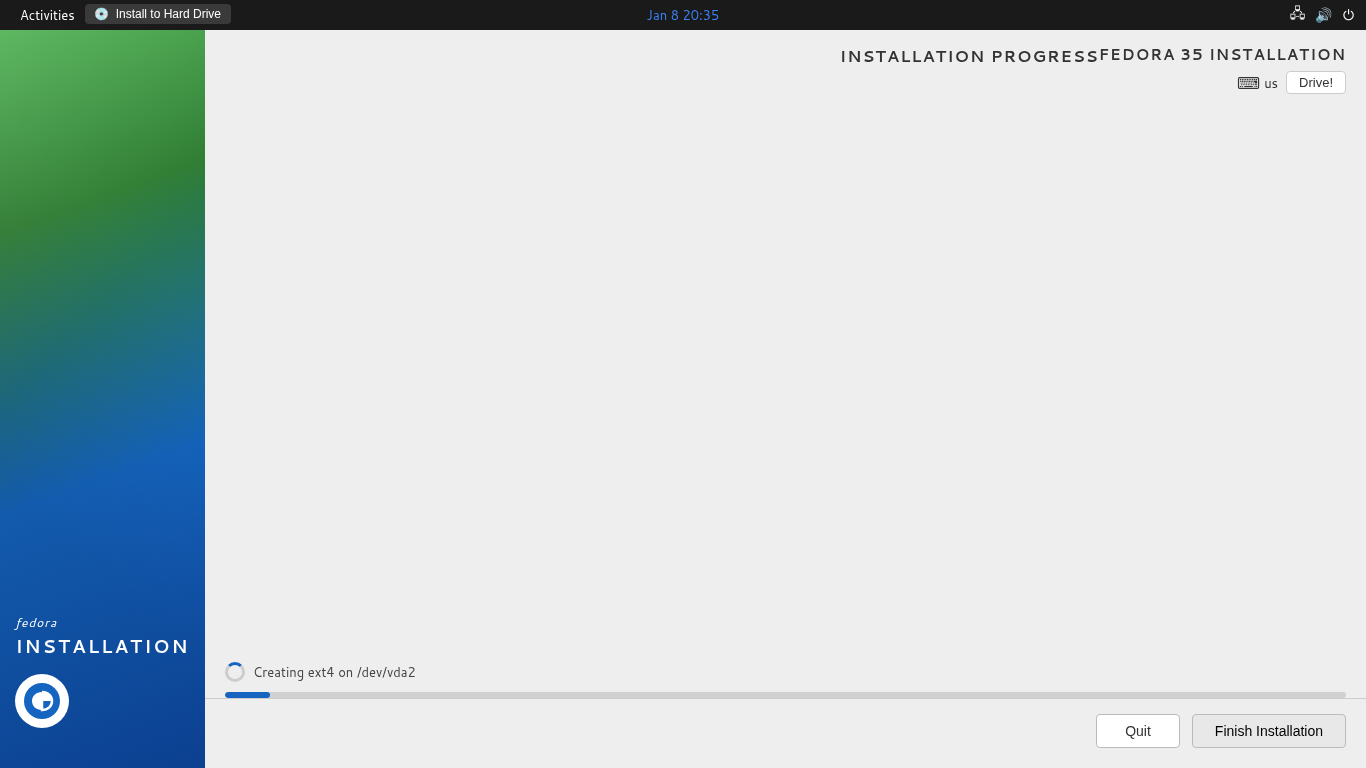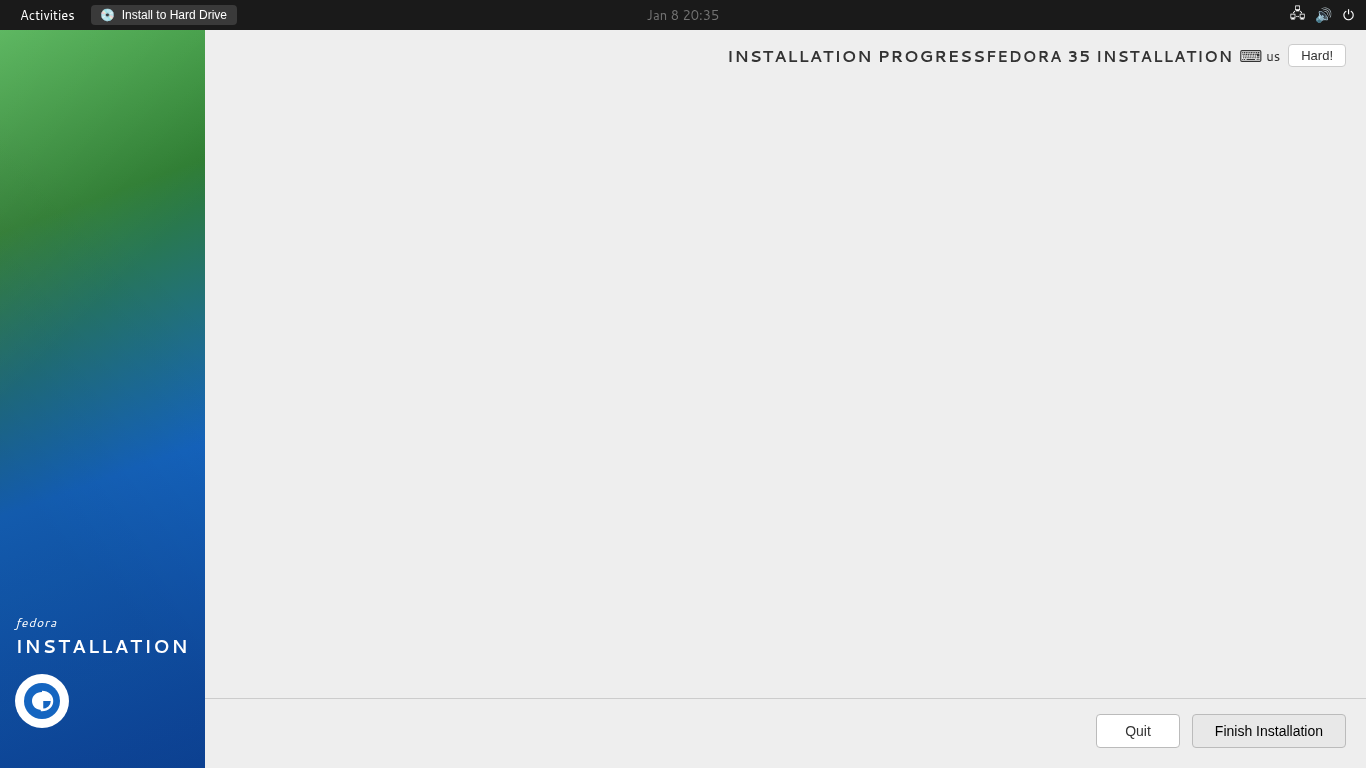--- a/index.html
+++ b/index.html
@@ -20,22 +20,22 @@
       align-items: center;
       justify-content: space-between;
       padding: 0 12px;
       color: white;
       font-size: 13px;
       position: relative;
       z-index: 100;
     }
     #topbar-left {
       display: flex;
-      align-items: center;
-      gap: 8px;
+      align-items: flex-start;
+      gap: 2px;
     }
     #activities-btn {
       color: white;
       font-size: 13px;
       cursor: pointer;
       padding: 2px 8px;
       border-radius: 4px;
     }
     #installer-btn {
       background: #3a3a3a;
@@ -47,21 +47,21 @@
       cursor: pointer;
       display: flex;
       align-items: center;
       gap: 6px;
     }
     #topbar-center {
       position: absolute;
       left: 50%;
       transform: translateX(-50%);
       font-size: 13px;
-      color: #737373;
+      color: #3b82f6;
     }
     #topbar-right {
       display: flex;
       align-items: center;
       gap: 10px;
       color: white;
     }
     .topbar-icon {
       font-size: 14px;
       cursor: pointer;
@@ -147,20 +147,21 @@
       background: #eeeeee;
     }
     #page-title {
       font-size: 16px;
       font-weight: bold;
       color: #333;
       letter-spacing: 1px;
     }
     #header-right {
       display: flex;
+      flex-direction: column;
       align-items: flex-end;
       gap: 6px;
     }
     #fedora-title {
       font-size: 15px;
       font-weight: bold;
       color: #333;
       letter-spacing: 1px;
     }
     #header-controls {
@@ -325,30 +326,40 @@
 
     <div id="header">
       <div id="page-title">INSTALLATION PROGRESS</div>
       <div id="header-right">
         <div id="fedora-title">FEDORA 35 INSTALLATION</div>
         <div id="header-controls">
           <div id="keyboard-indicator">
             <span class="kb-icon">⌨</span>
             <span>us</span>
           </div>
-          <button id="help-btn">Hard!</button>
+          <button id="help-btn">Drive!</button>
         </div>
       </div>
     </div>
 
     <div id="content-inner">
       <div id="middle-area"></div>
 
       <div id="bottom-section">
 
+        <div style="padding: 0 20px;">
+          <div id="status-row">
+            <div class="spinner"></div>
+            <span id="status-text">Creating ext4 on /dev/vda2</span>
+          </div>
+
+          <div id="progress-bar-container">
+            <div id="progress-bar-fill" style="width: 4%;"></div>
+          </div>
+        </div>
         <div id="divider"></div>
 
         <div id="footer">
           <button id="quit-btn">Quit</button>
           <button id="finish-btn" disabled="">Finish Installation</button>
         </div>
       </div>
     </div>
 
   </div>

